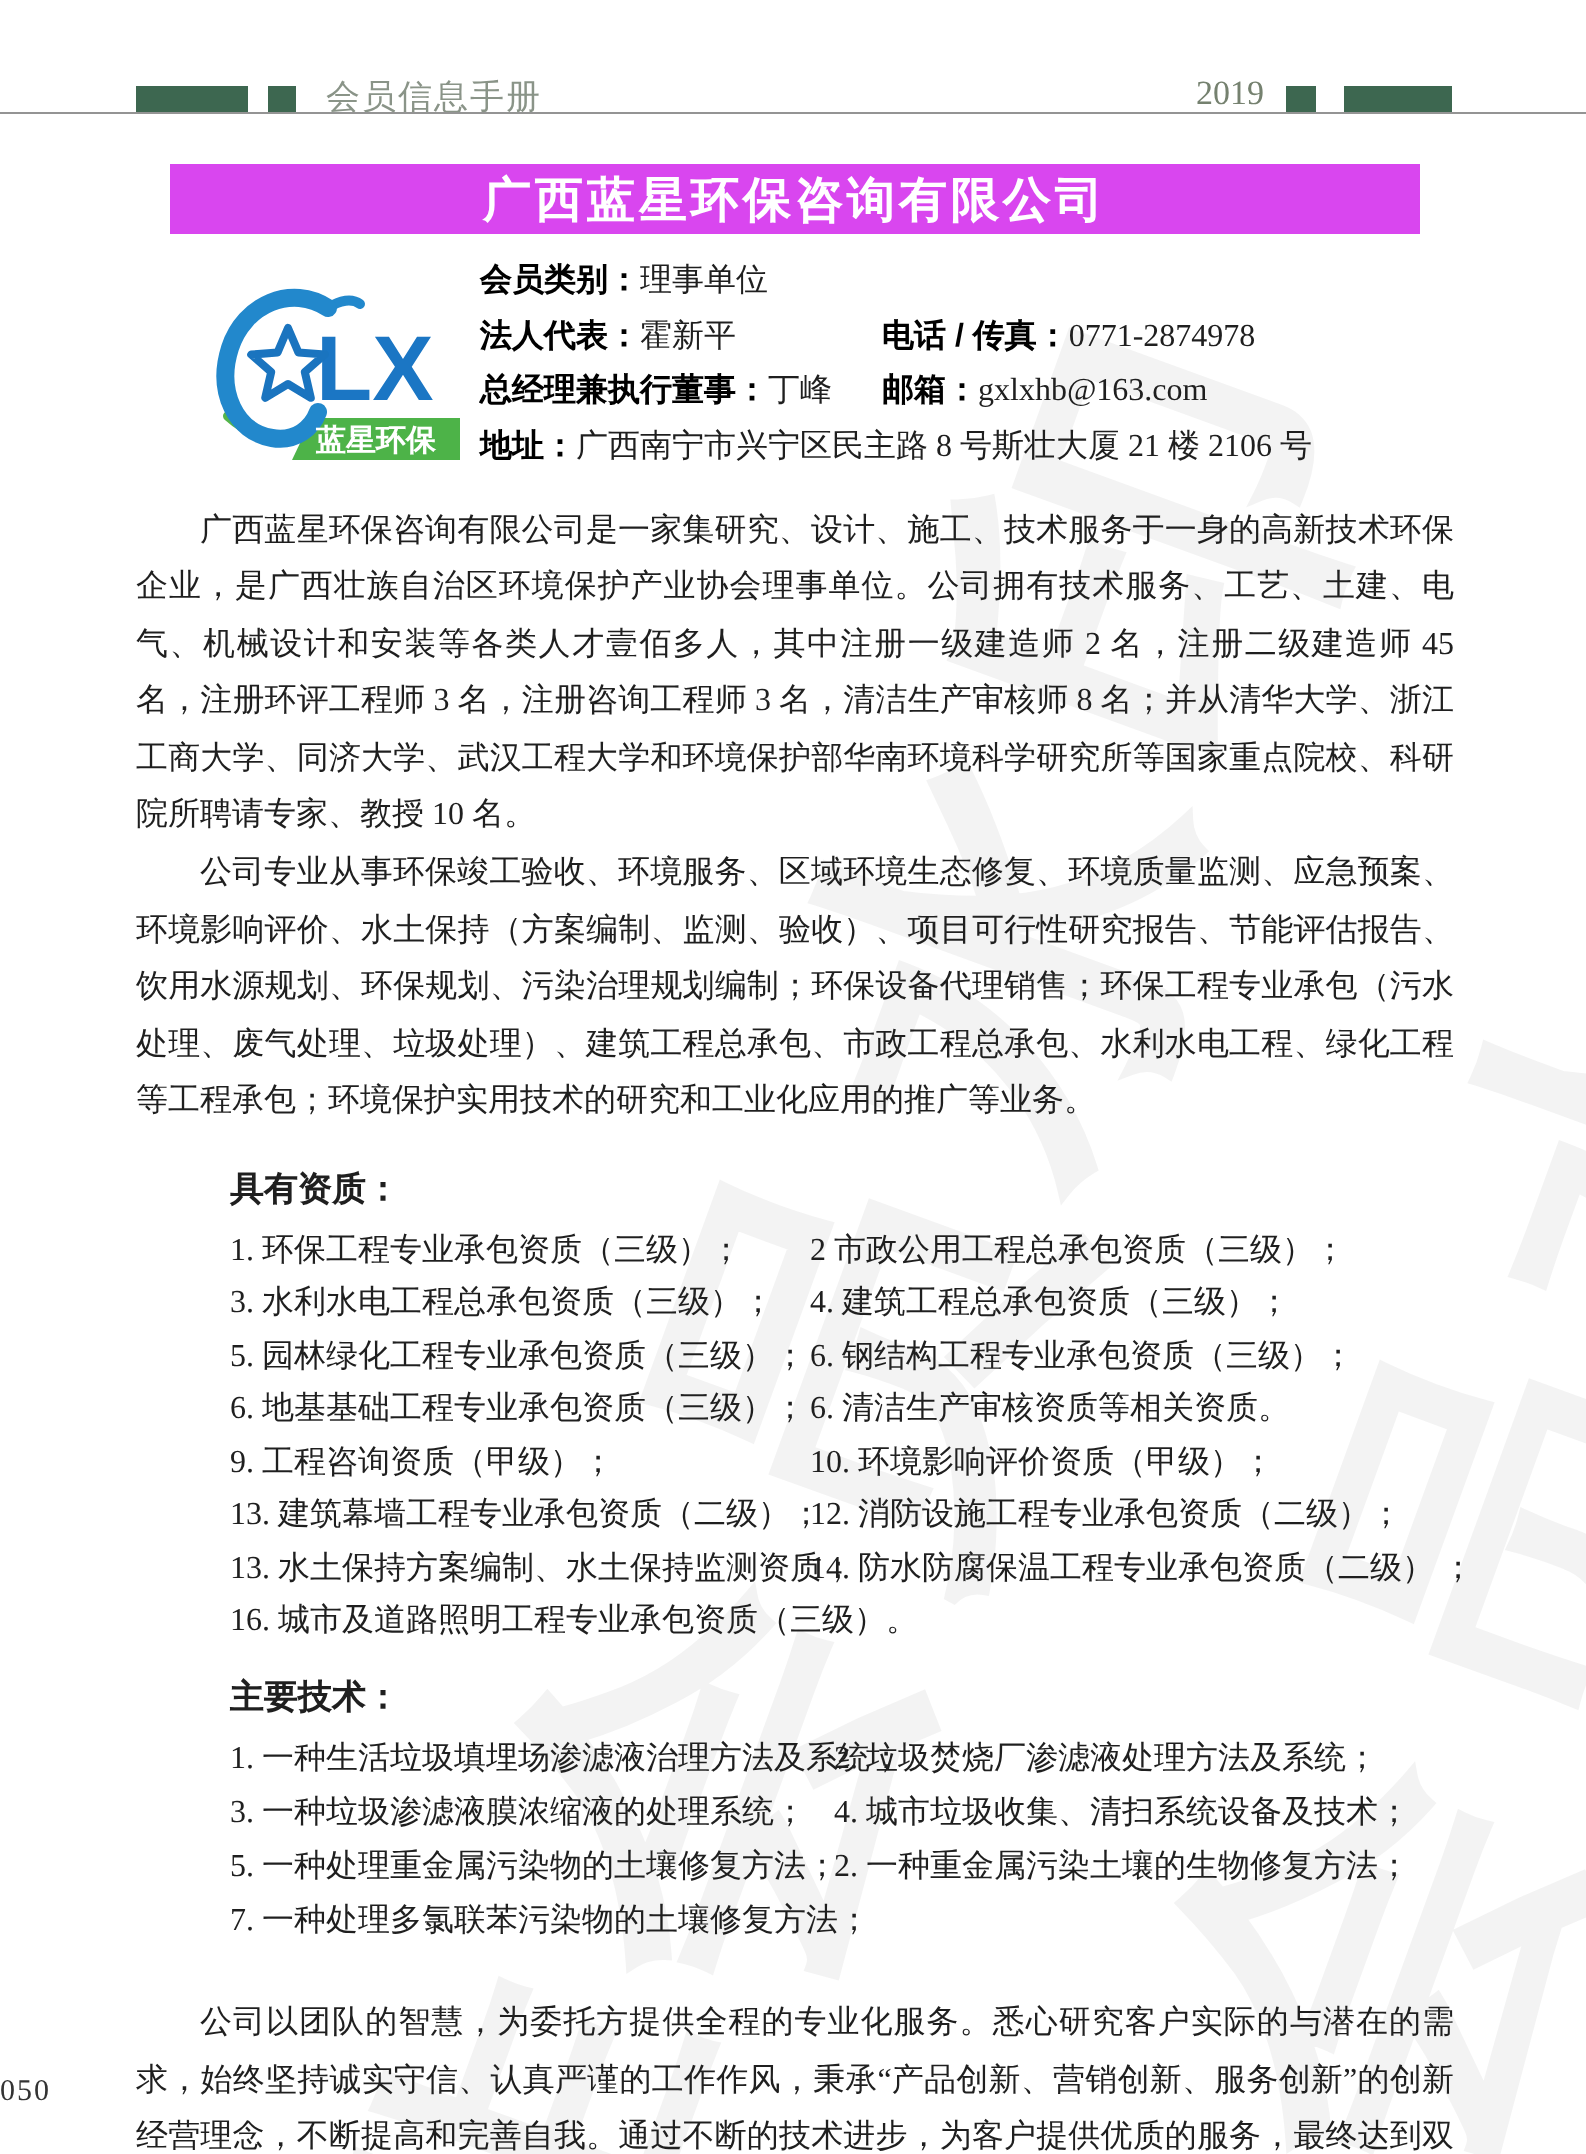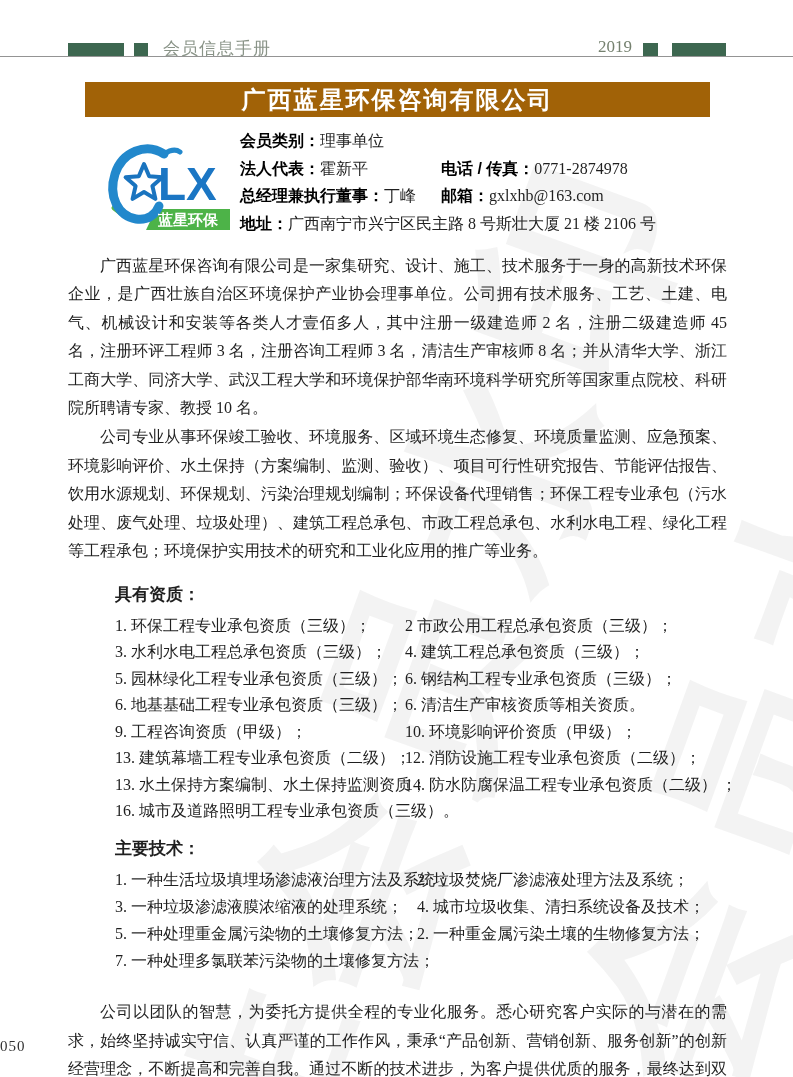--- a/index.html
+++ b/index.html
@@ -32,21 +32,21 @@
   .header-booklet {
     position:absolute; left:163px; top:37px; font-size:17px;
     color:#8a9488; letter-spacing:1px;
   }
   .header-year {
     position:absolute; left:598px; top:37px; font-size:17px; color:#75816f;
   }
   
   .banner {
     position:absolute; left:85px; top:82px; width:625px; height:35px;
-    background:#a16207; z-index:2;
+    background:#d946ef; z-index:2;
     display:flex; align-items:center; justify-content:center;
   }
   .banner-title {
     color:#ffffff; font-size:24px; font-weight:bold; letter-spacing:2px;
     font-family:"Liberation Sans","DejaVu Sans",sans-serif;
   }
   
   .logo-box { position:absolute; left:100px; top:136px; width:132px; height:100px; z-index:2; }
   .info-block {
     position:absolute; left:240px; top:127px; width:490px; z-index:2;

